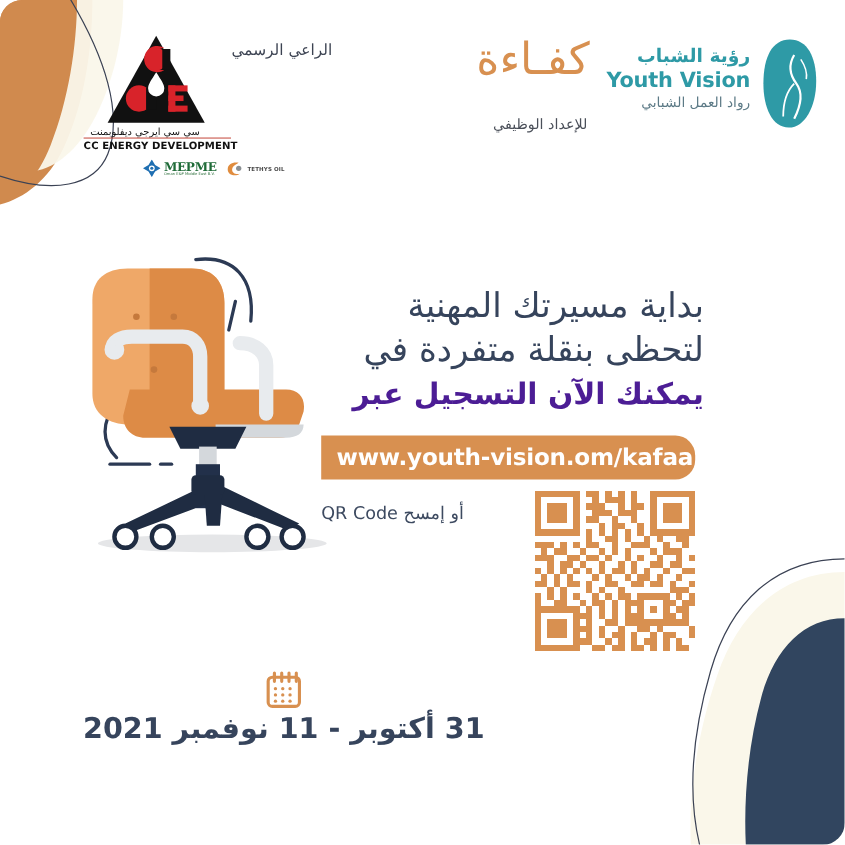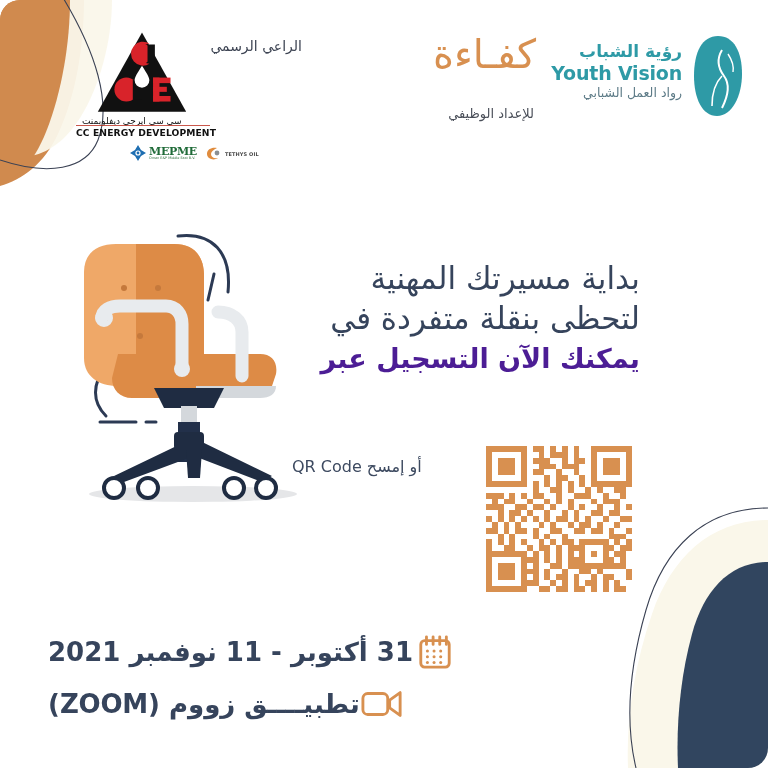--- a/index.html
+++ b/index.html
@@ -84,21 +84,21 @@
     display:flex;align-items:center;justify-content:flex-end;
     direction:rtl;font-size:16px;color:#3d4a60;white-space:nowrap;
   }
   .qr-box{position:absolute;left:486px;top:446px;width:146px;height:146px;background:#fff;}
   .qr-box svg{display:block;}
 
   
   .info{position:absolute;left:48px;top:626px;width:420px;}
   .info-row{
     display:flex;align-items:center;justify-content:flex-end;gap:0;
-    direction:rtl;height:52px;
+    direction:rtl;height:52px;flex-direction:column;
   }
   .info-text{
     font-size:26px;font-weight:bold;color:#36445c;white-space:nowrap;
     direction:rtl;font-family:"DejaVu Sans",sans-serif;letter-spacing:-.2px;
   }
   .info-ico{width:44px;height:42px;flex:none;display:flex;align-items:center;justify-content:center;}
 </style>
 </head>
 <body>
 
@@ -235,20 +235,23 @@
       <circle cx="204" cy="262" r="10"></circle>
     </g>
   </svg>
 
   <div class="copy">
     <div class="headline">بداية مسيرتك المهنية</div>
     <div class="headline">لتحظى بنقلة متفردة في</div>
     <div class="subline">يمكنك الآن التسجيل عبر</div>
   </div>
 
+  <div class="url-bar">
+    <span class="url-text">www.youth-vision.om/kafaa</span>
+  </div>
 
   <div class="qr-line">أو إمسح QR Code</div>
 
   <div class="qr-box">
     <svg viewBox="0 0 25 25" width="146" height="146" shape-rendering="crispEdges">
       <rect width="25" height="25" fill="#ffffff"></rect>
       <g fill="#d89050">
 
         <rect x="0" y="0" width="7" height="1"></rect>
           <rect x="0" y="6" width="7" height="1"></rect>
@@ -438,24 +441,15 @@
             <circle cx="26" cy="24" r="1.6"></circle>
             <circle cx="12" cy="30" r="1.6"></circle>
               <circle cx="19" cy="30" r="1.6"></circle>
             <circle cx="26" cy="30" r="1.6"></circle>
           </g>
         </svg>
       </span>
       <span class="info-text">31 أكتوبر - 11 نوفمبر 2021</span>
     </div>
 
-    <div class="info-row">
-      <span class="info-ico">
-        <svg viewBox="0 0 44 32" width="42" height="32">
-          <rect x="2" y="5" width="26" height="22" rx="5" fill="none" stroke="#d89050" stroke-width="3"></rect>
-          <path d="M30,12 L41,4 L41,28 L30,20 Z" fill="none" stroke="#d89050" stroke-width="3" stroke-linejoin="round"></path>
-        </svg>
-      </span>
-      <span class="info-text">تطبيــــق زووم (ZOOM)</span>
-    </div>
   </div>
 
 </div>
 
 </body></html>

